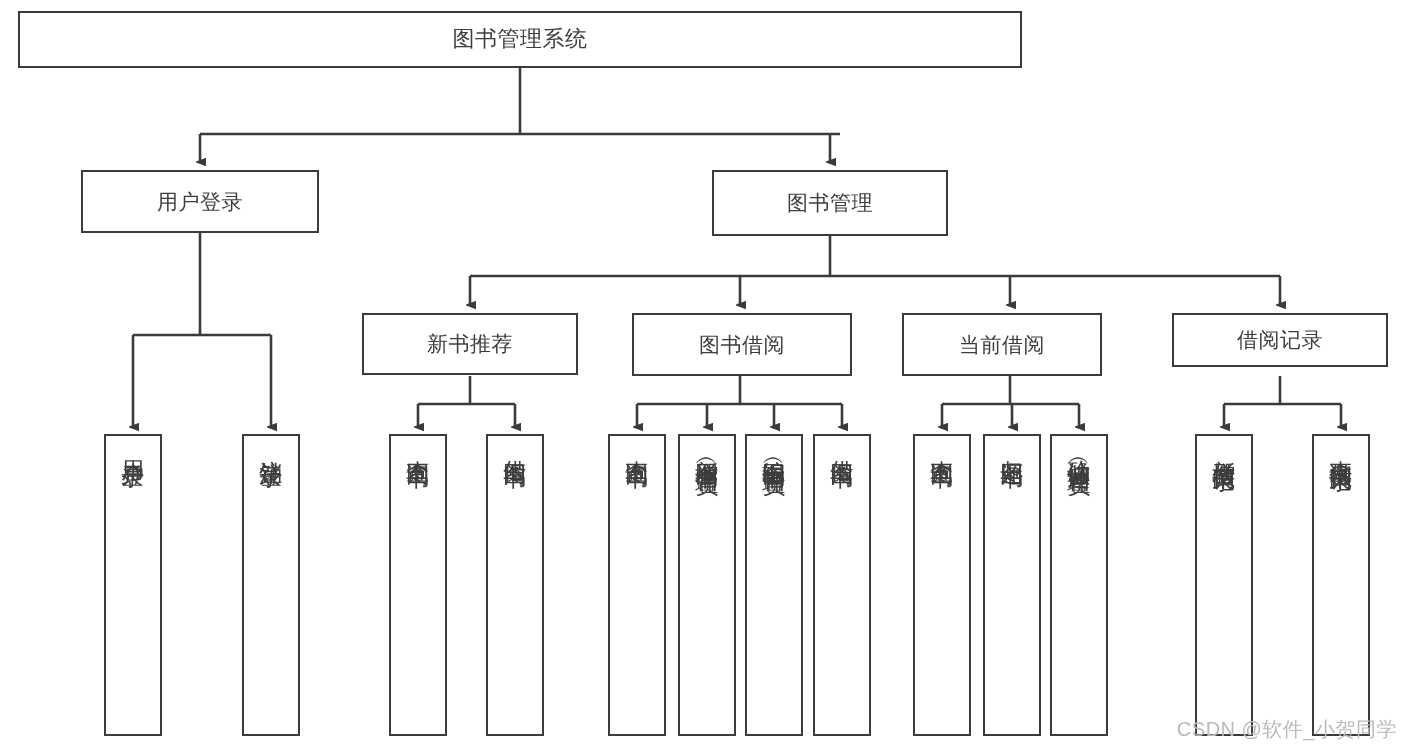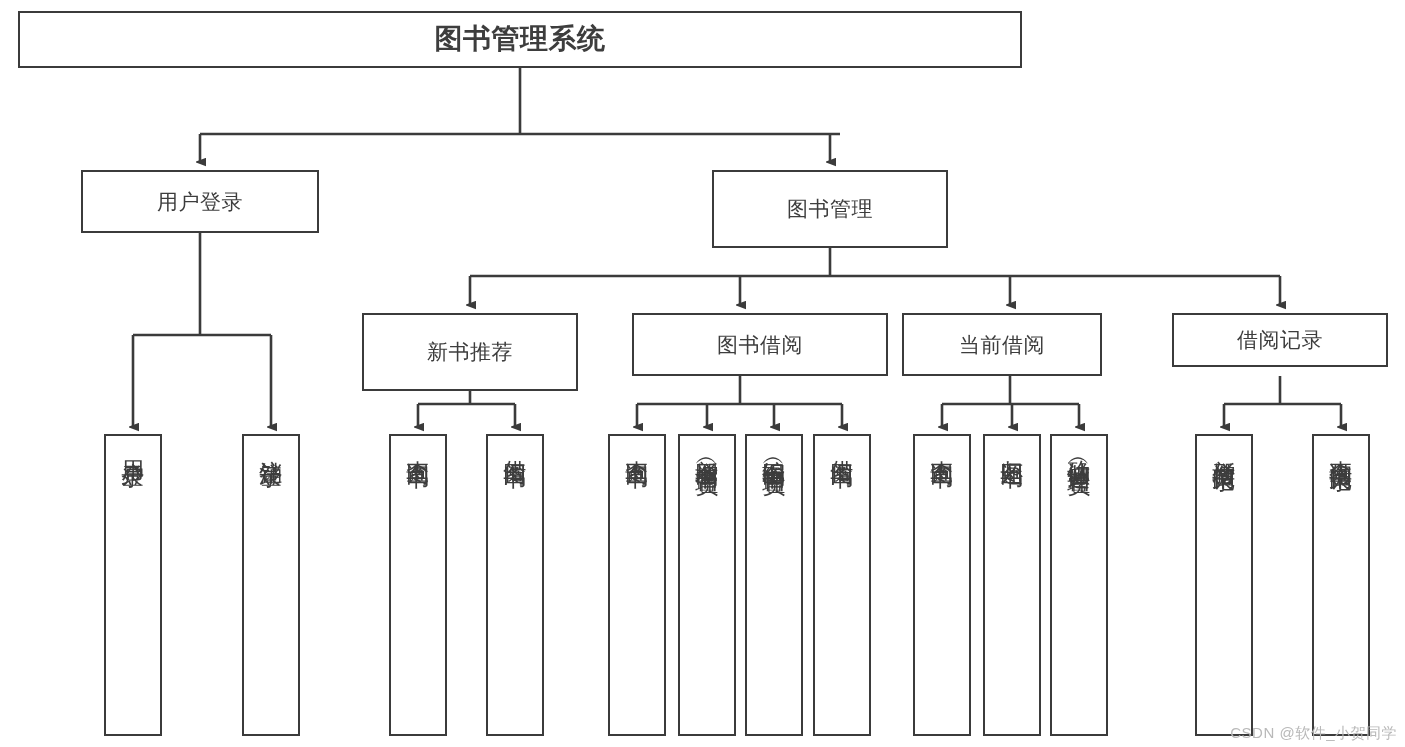--- a/index.html
+++ b/index.html
@@ -41,22 +41,21 @@
     display: block;
     text-align: center;
     line-height: 1.02;
     letter-spacing: 0.5px;
     white-space: pre-wrap;
   }
   .node.horiz .label {
     font-size: 21px;
   }
   .node.root .label {
-    font-size: 28px;
-    font-weight: bold;
+    font-size: 22px;
   }
   .node.vert {
     align-items: flex-start;
     padding-top: 6px;
   }
   .node.vert .label {
     writing-mode: vertical-rl;
     text-orientation: upright;
     font-size: 23px;
     line-height: 1.06;
@@ -64,21 +63,21 @@
     white-space: nowrap;
     margin: 0 auto;
   }
   .node.vert.tall .label {
     font-size: 23px;
   }
   #watermark {
     position: absolute;
     right: 8px;
     bottom: 4px;
-    font-size: 15px;
+    font-size: 20px;
     color: #b9b9b9;
     letter-spacing: 0.5px;
     z-index: 5;
     white-space: nowrap;
   }
 </style>
 </head>
 <body>
 
 <div id="canvas">
@@ -133,28 +132,28 @@
     </g>
   </svg>
 
   <div class="node root horiz" style="left:18px; top:11px; width:1004px; height:57px;">
     <span class="label">图书管理系统</span>
   </div>
 
   <div class="node horiz" style="left:81px; top:170px; width:238px; height:63px;">
     <span class="label">用户登录</span>
   </div>
-  <div class="node horiz" style="left:712px; top:170px; width:236px; height:78px;">
+  <div class="node horiz" style="left:712px; top:170px; width:236px; height:66px;">
     <span class="label">图书管理</span>
   </div>
 
-  <div class="node horiz" style="left:362px; top:313px; width:216px; height:78px;">
+  <div class="node horiz" style="left:362px; top:313px; width:216px; height:62px;">
     <span class="label">新书推荐</span>
   </div>
-  <div class="node horiz" style="left:632px; top:313px; width:256px; height:63px;">
+  <div class="node horiz" style="left:632px; top:313px; width:220px; height:63px;">
     <span class="label">图书借阅</span>
   </div>
   <div class="node horiz" style="left:902px; top:313px; width:200px; height:63px;">
     <span class="label">当前借阅</span>
   </div>
   <div class="node horiz" style="left:1172px; top:313px; width:216px; height:54px;">
     <span class="label">借阅记录</span>
   </div>
 
   <div class="node vert" style="left:104px; top:434px; width:58px; height:302px;">

